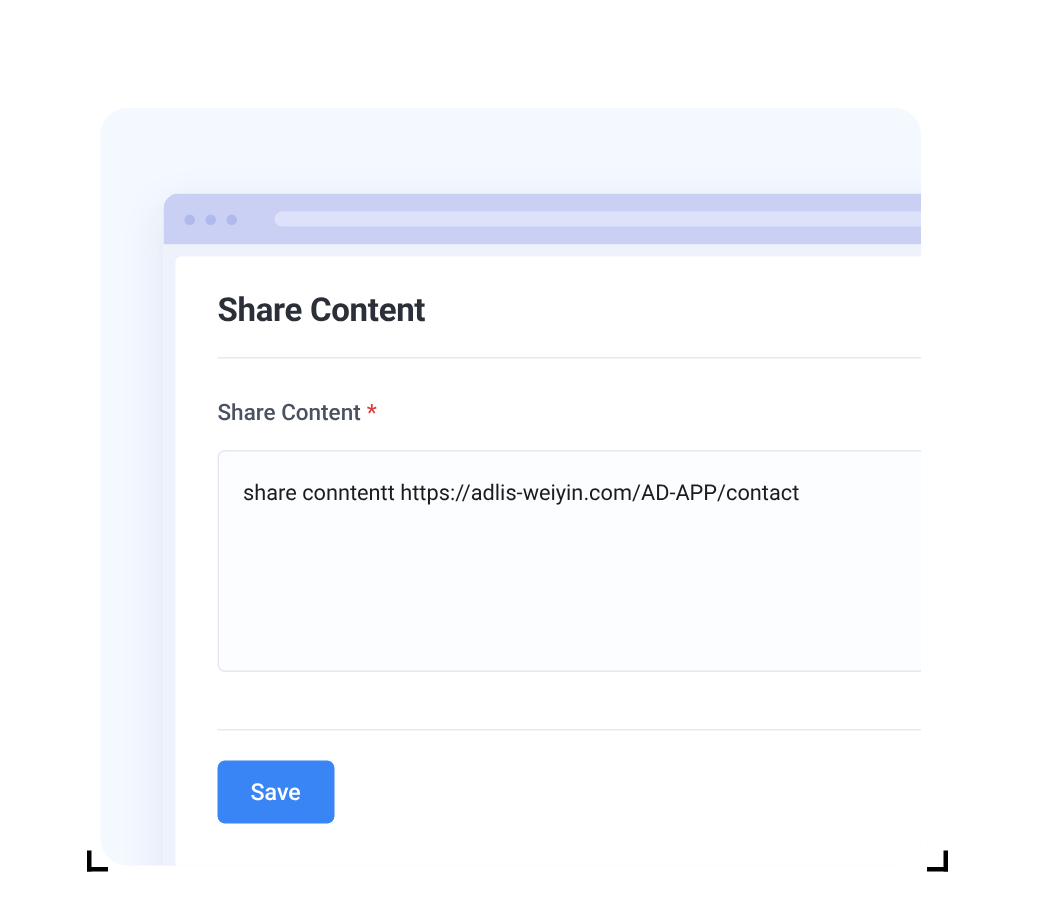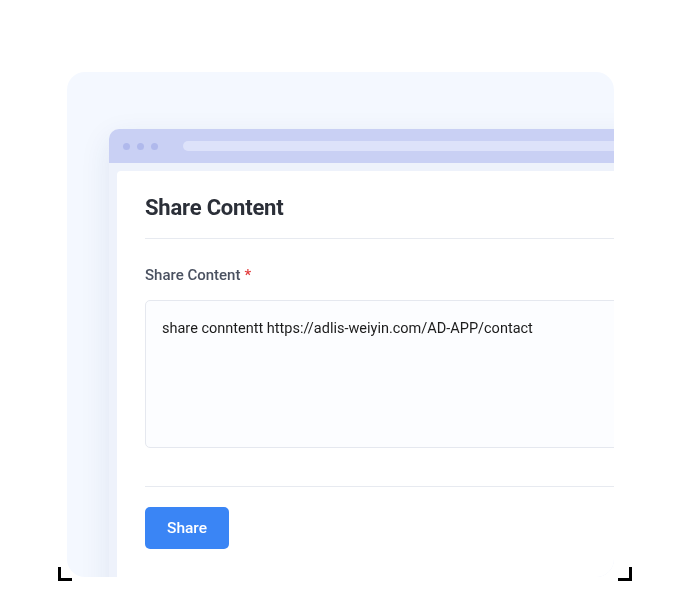--- a/index.html
+++ b/index.html
@@ -152,21 +152,21 @@
         <div class="form-section">
 
           <label class="field-label">
             <span>Share Content</span>
             <span class="req-star">*</span>
           </label>
 
           <textarea class="textarea" style="">share conntentt https://adlis-weiyin.com/AD-APP/contact</textarea>
 
           <div class="divider2">
-            <button class="save-btn">Share</button>
+            <button class="save-btn">Save</button>
           </div>
 
         </div>
 
       </div>
     </div>
 
   </div>
 
 </div>

